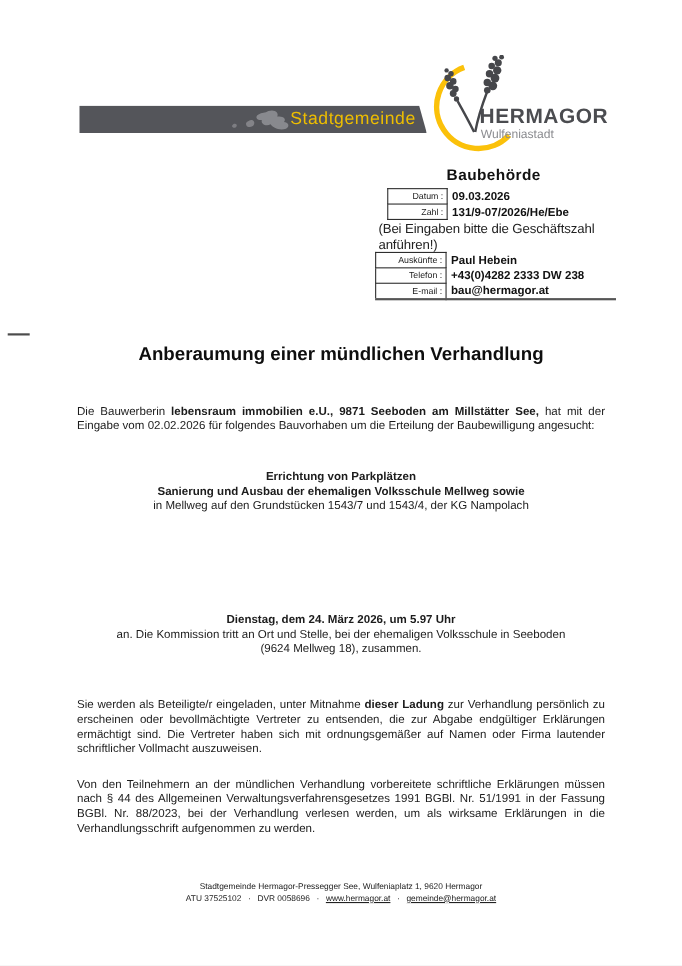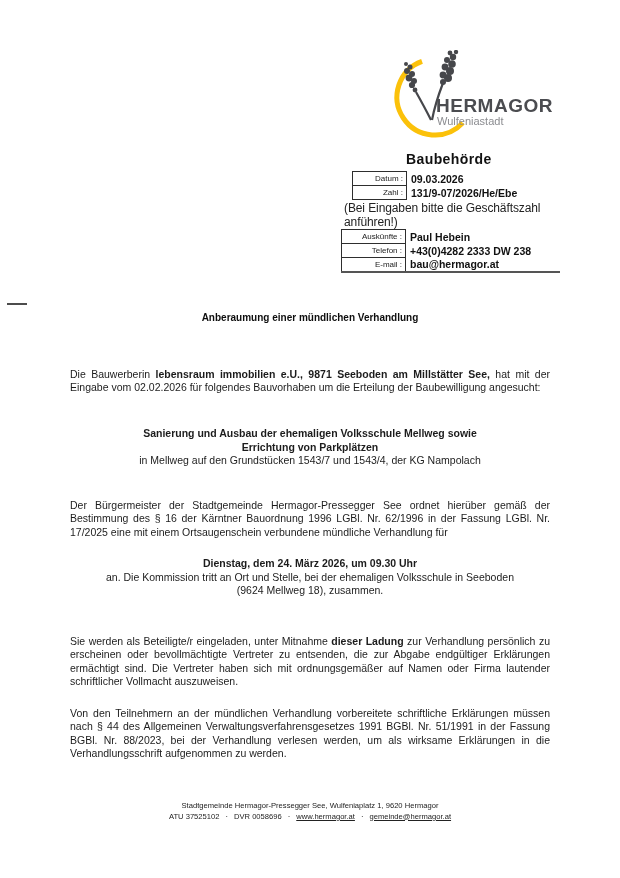--- a/index.html
+++ b/index.html
@@ -50,21 +50,21 @@
   }
   .ref-note{
     position:absolute;left:344px;top:201px;width:215px;
     font-size:12px;color:#222;letter-spacing:-0.1px;
   }
   
   .foldmark{position:absolute;left:7px;top:303px;width:20px;height:2px;background:#4c4c4c;}
   
   .doc-title{
     position:absolute;left:0;top:312px;width:620px;
-    text-align:center;font-size:10px;font-weight:bold;color:#0e0e0e;
+    text-align:center;font-size:17px;font-weight:bold;color:#0e0e0e;
   }
   .block{
     position:absolute;left:70px;width:480px;
     font-size:10.5px;line-height:13.6px;color:#1c1c1c;
   }
   .just{text-align:justify;}
   .cent{text-align:center;}
   .b{font-weight:bold;}
   .p1{top:357px;} .project{top:427px;} .p2{top:488px;}
   .appointment{top:557px;} .p3{top:624px;} .p4{top:696px;}
@@ -78,20 +78,30 @@
     text-align:center;font-size:7.6px;line-height:10.5px;color:#222;
   }
   .footer .link{text-decoration:underline;color:#222;}
   .footer .sep{padding:0 6px;}
 </style>
 </head>
 <body>
 
 <div class="page">
 
+  <div class="brandbar">
+    <span class="bar-map">
+      <svg width="120" height="21" viewBox="0 0 120 21">
+        <path fill="#8e8f93" opacity="0.9" d="M62,3 C67,1 72,4 70,8 C75,7 79,10 76,13 C80,13 82,17 78,19 C72,21 66,18 64,15 C60,17 55,15 56,11 C52,12 49,8 53,6 C56,4 59,5 62,3 Z"></path>
+        <path fill="#8e8f93" opacity="0.8" d="M44,12 c3,-2 6,0 5,3 c-1,3 -6,3 -7,1 c-1,-2 0,-3 2,-4 Z"></path>
+        <path fill="#8e8f93" opacity="0.7" d="M30,15 c2,-1 4,0 3,2 c-1,2 -4,1 -4,0 c0,-1 0,-1 1,-2 Z"></path>
+      </svg>
+    </span>
+    <span class="bar-label">Stadtgemeinde</span>
+  </div>
 
   <div class="logo">
     <svg width="180" height="100" viewBox="0 0 180 100">
 
       <g fill="none" stroke="#fbc10a" stroke-width="5">
         <path d="M 39 11.3 A 38 38 0 1 0 79.8 72.9"></path>
       </g>
 
       <g fill="#46474b" stroke="none">
 
@@ -158,29 +168,28 @@
   </tbody>
     </table>
 
   <div class="foldmark"></div>
 
   <div class="doc-title">Anberaumung einer mündlichen Verhandlung</div>
 
   <p class="block just p1"><span>Die Bauwerberin </span><span class="b">lebensraum immobilien e.U., 9871 Seeboden am Millstätter See,</span><span> hat mit der Eingabe vom 02.02.2026 für folgendes Bauvorhaben um die Erteilung der Baubewilligung angesucht:</span></p>
 
   <div class="block cent project">
+    <div class="b">Errichtung von Parkplätzen</div>
     <div class="b">Sanierung und Ausbau der ehemaligen Volksschule Mellweg sowie</div>
-    <div class="b">Errichtung von Parkplätzen</div>
     <div>in Mellweg auf den Grundstücken 1543/7 und 1543/4, der KG Nampolach</div>
   </div>
 
-  <p class="block just p2">Der Bürgermeister der Stadtgemeinde Hermagor-Pressegger See ordnet hierüber gemäß der Bestimmung des § 16 der Kärntner Bauordnung 1996 LGBl. Nr. 62/1996 in der Fassung LGBl. Nr. 17/2025 eine mit einem Ortsaugenschein verbundene mündliche Verhandlung für</p>
 
   <div class="block cent appointment">
-    <div class="b">Dienstag, dem 24. März 2026, um 09.30 Uhr</div>
+    <div class="b">Dienstag, dem 24. März 2026, um 5.97 Uhr</div>
     <div>an. Die Kommission tritt an Ort und Stelle, bei der ehemaligen Volksschule in Seeboden</div>
     <div>(9624 Mellweg 18), zusammen.</div>
   </div>
 
   <p class="block just p3"><span>Sie werden als Beteiligte/r eingeladen, unter Mitnahme </span><span class="b">dieser Ladung</span><span> zur Verhandlung persönlich zu erscheinen oder bevollmächtigte Vertreter zu entsenden, die zur Abgabe endgültiger Erklärungen ermächtigt sind. Die Vertreter haben sich mit ordnungsgemäßer auf Namen oder Firma lautender schriftlicher Vollmacht auszuweisen.</span></p>
 
   <p class="block just p4">Von den Teilnehmern an der mündlichen Verhandlung vorbereitete schriftliche Erklärungen müssen nach § 44 des Allgemeinen Verwaltungsverfahrensgesetzes 1991 BGBl. Nr. 51/1991 in der Fassung BGBl. Nr. 88/2023, bei der Verhandlung verlesen werden, um als wirksame Erklärungen in die Verhandlungsschrift aufgenommen zu werden.</p>
 
 
   <div class="footer">

